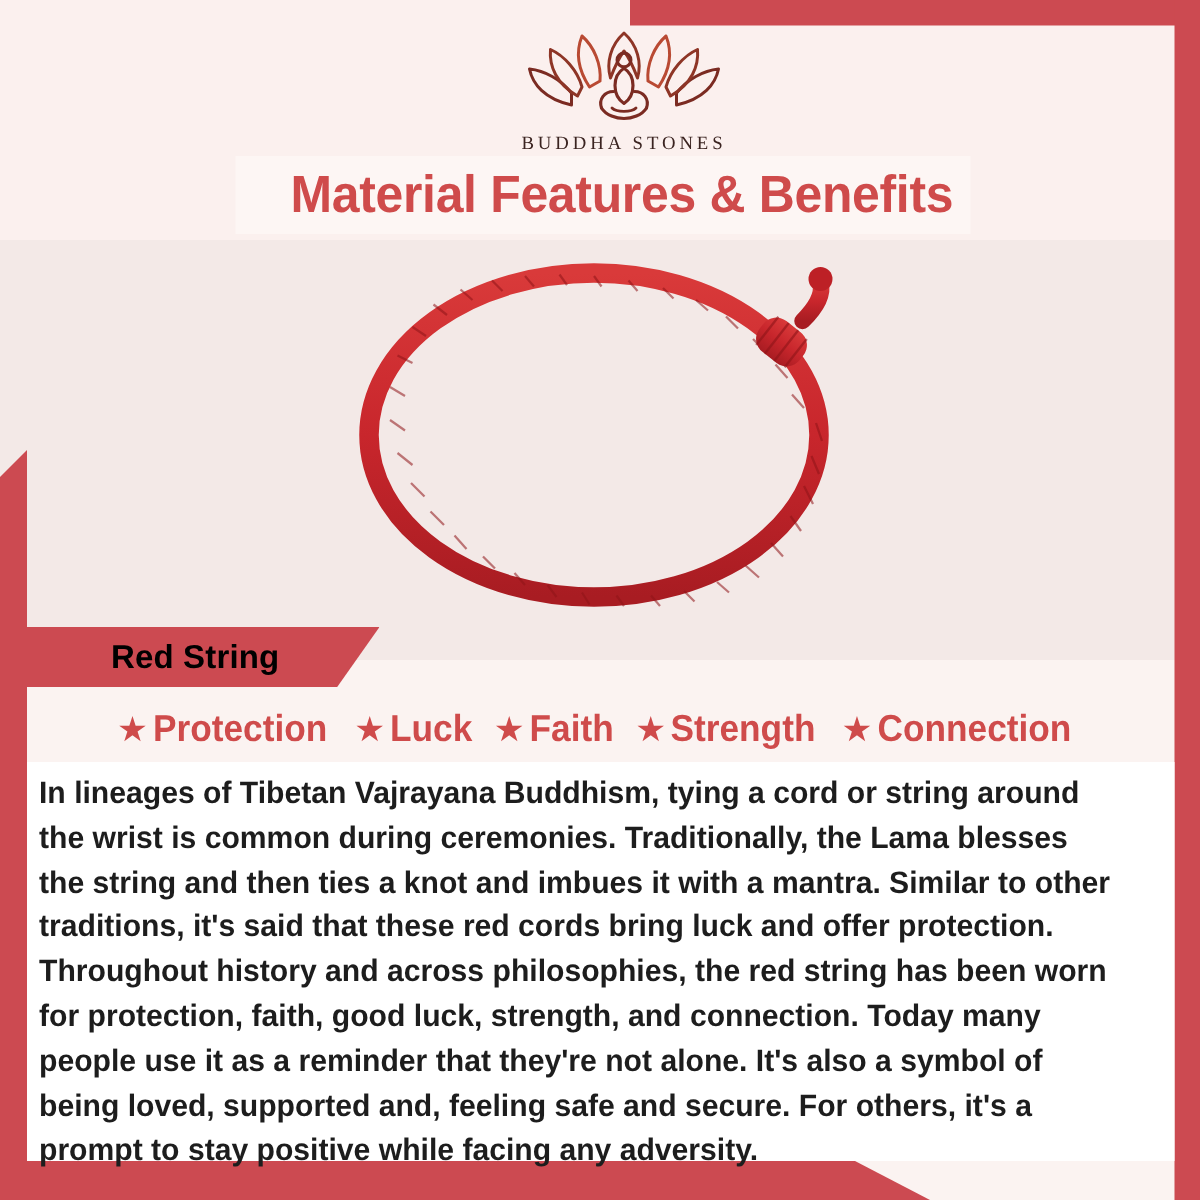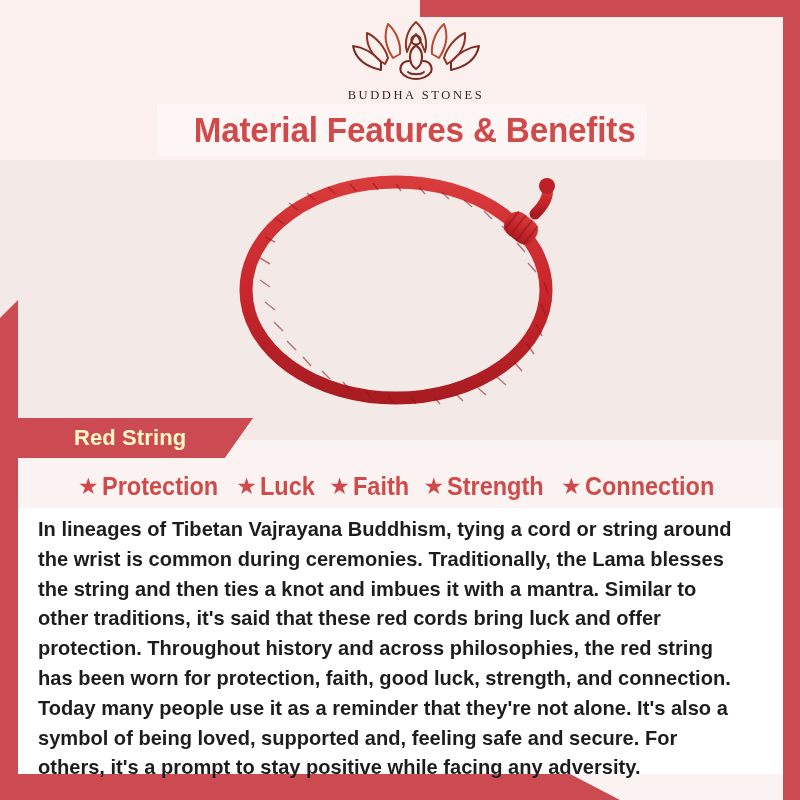--- a/index.html
+++ b/index.html
@@ -122,21 +122,21 @@
     position: absolute;
     left: 18px; top: 418px;
     width: 235px; height: 40px;
     background: #cc4a51;
     clip-path: polygon(0 0, 100% 0, 88% 100%, 0 100%);
     display: flex;
     align-items: center;
   }
   .name-banner-text {
     margin-left: 56px;
-    color: #fef9c3;
+    color: #000000;
     font-size: 22px;
     font-weight: bold;
     letter-spacing: 0.1px;
     font-family: "Liberation Sans", sans-serif;
   }
 
   
   .benefits {
     position: absolute;
     left: 18px; top: 466px;
@@ -166,21 +166,21 @@
     transform-origin: left center;
   }
   .benefit + .benefit { margin-left: 9px; }
 
   
   .body-card {
     position: absolute;
     left: 18px; top: 508px;
     width: 765px; height: 266px;
     background: #ffffff;
-    padding: 6px 18px 0 20px;
+    padding: 6px 18px 0 8px;
   }
   .body-copy {
     font-family: "Liberation Sans Narrow", "Liberation Sans", sans-serif;
     font-size: 20.6px;
     line-height: 29.8px;
     font-weight: bold;
     color: #1d1d1d;
     transform: scaleX(0.975);
     transform-origin: left top;
     text-align: left;

